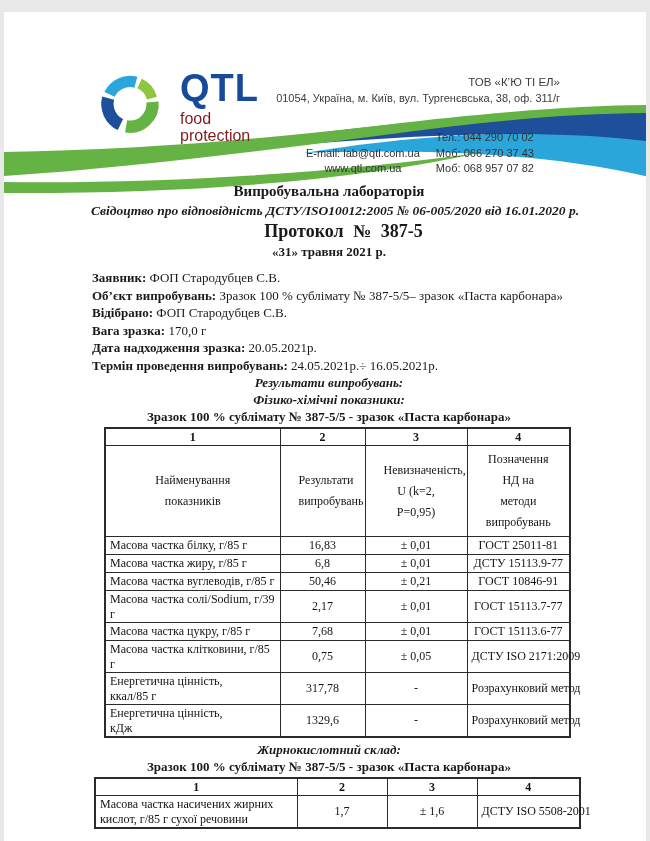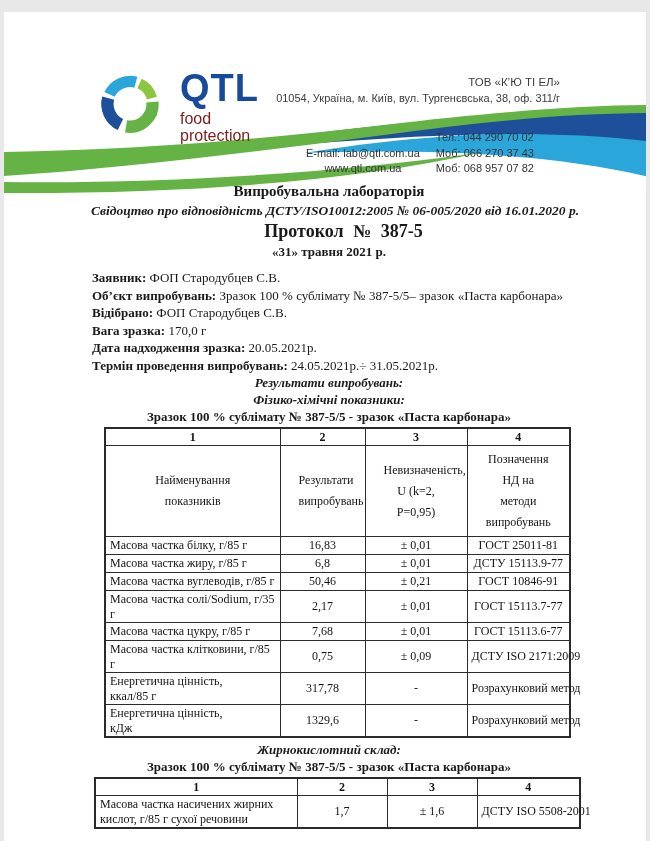--- a/index.html
+++ b/index.html
@@ -93,21 +93,21 @@
     <div class="c t2">Свідоцтво про відповідність ДСТУ/ISO10012:2005 № 06-005/2020  від 16.01.2020 р.</div>
     <div class="c t3">Протокол  № 387-5</div>
     <div class="c t4">«31» травня 2021 р.</div>
 
     <div class="info">
       <div class="line"><b>Заявник:</b> <span>ФОП Стародубцев С.В.</span></div>
       <div class="line"><b>Об’єкт  випробувань:</b> <span>Зразок 100 % сублімату № 387-5/5– зразок «Паста карбонара»</span></div>
       <div class="line"><b>Відібрано:</b> <span>ФОП Стародубцев С.В.</span></div>
       <div class="line"><b>Вага зразка:</b> <span>170,0 г</span></div>
       <div class="line"><b>Дата надходження зразка:</b> <span>20.05.2021р.</span></div>
-      <div class="line"><b>Термін проведення випробувань:</b> <span>24.05.2021р.÷ 31.05.2021р.</span></div>
+      <div class="line"><b>Термін проведення випробувань:</b> <span>24.05.2021р.÷ 16.05.2021р.</span></div>
     </div>
 
     <div class="c sec">Результати випробувань:</div>
     <div class="c sec">Фізико-хімічні показники:</div>
     <div class="c cap">Зразок 100 % сублімату № 387-5/5 -  зразок «Паста карбонара»</div>
 
     <table class="tbl tbl1">
       <colgroup>
           <col style="width:175px">
           <col style="width:85px">
@@ -143,35 +143,35 @@
         <td class="val">± 0,01</td>
             <td class="val">ДСТУ 15113.9-77</td>
       </tr>
       <tr>
         <td class="name">Масова частка вуглеводів, г/85 г</td>
             <td class="val">50,46</td>
         <td class="val">± 0,21</td>
             <td class="val">ГОСТ 10846-91</td>
       </tr>
       <tr>
-        <td class="name">Масова частка солі/Sodium, г/35 г</td>
+        <td class="name">Масова частка солі/Sodium, г/39 г</td>
             <td class="val">2,17</td>
         <td class="val">± 0,01</td>
             <td class="val">ГОСТ 15113.7-77</td>
       </tr>
       <tr>
         <td class="name">Масова частка цукру, г/85 г</td>
             <td class="val">7,68</td>
         <td class="val">± 0,01</td>
             <td class="val">ГОСТ 15113.6-77</td>
       </tr>
       <tr>
         <td class="name">Масова частка клітковини, г/85 г</td>
             <td class="val">0,75</td>
-        <td class="val">± 0,09</td>
+        <td class="val">± 0,05</td>
             <td class="val">ДСТУ ISO 2171:2009</td>
       </tr>
       <tr>
         <td class="name">Енергетична цінність,
 ккал/85 г</td>
             <td class="val">317,78</td>
         <td class="val">-</td>
             <td class="val">Розрахунковий метод</td>
       </tr>
       <tr>

